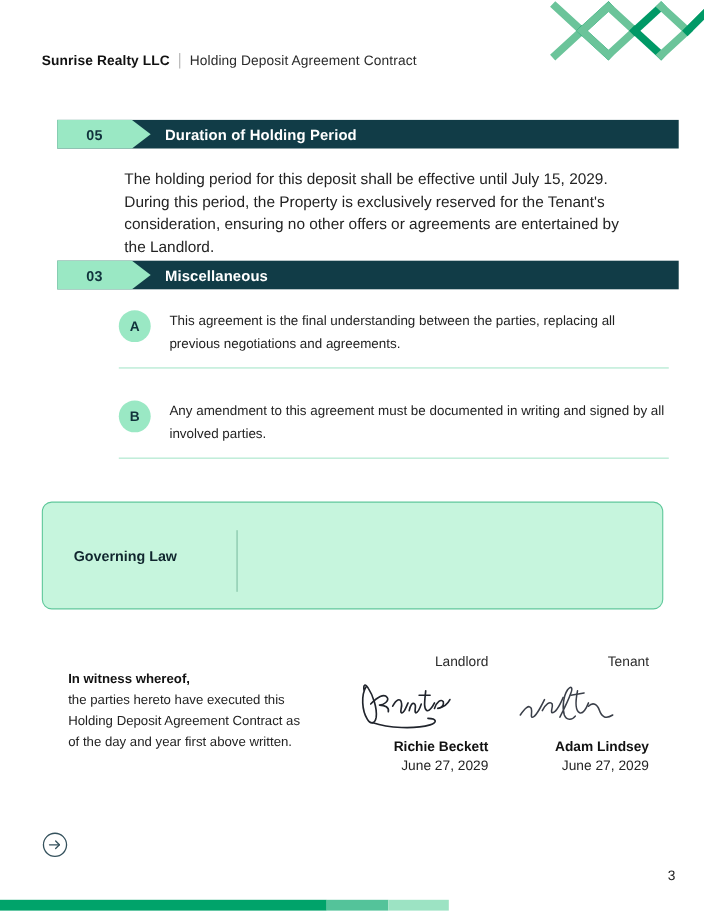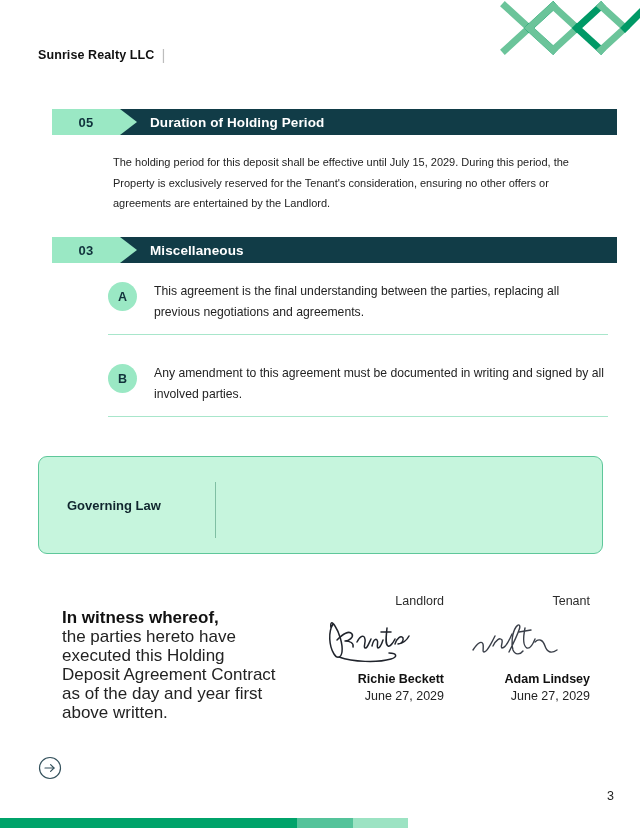--- a/index.html
+++ b/index.html
@@ -51,21 +51,21 @@
     font-weight: bold; font-size: 13px; color: #10323c; letter-spacing: .3px;
   }
   .sec .title {
     position: absolute; left: 98px; top: 0; height: 26px;
     display: flex; align-items: center;
     color: #ffffff; font-weight: bold; font-size: 13.5px; letter-spacing: .1px;
   }
 
   
   .para {
-    position: absolute; font-size: 11px; line-height: 20.5px; color: #232323;
+    position: absolute; font-size: 14px; line-height: 20.5px; color: #232323;
   }
 
   
   .item { position: absolute; left: 108px; width: 500px; }
   .badge {
     position: absolute; left: 0; top: 0; width: 29px; height: 29px;
     border-radius: 50%; background: #9ae8c4;
     display: flex; align-items: center; justify-content: center;
     font-weight: bold; font-size: 12.5px; color: #11323b;
   }
@@ -92,21 +92,21 @@
     background: #7fbfa3;
   }
   .gov .gtxt {
     position: absolute; left: 196px; top: 22px; width: 350px;
     font-size: 12.2px; line-height: 20.5px; color: #232323;
   }
 
   
   .witness {
     position: absolute; left: 62px; top: 608px; width: 220px;
-    font-size: 17px; line-height: 19px; color: #232323;
+    font-size: 12px; line-height: 19px; color: #232323;
   }
   .witness .b { font-weight: bold; color: #111; }
 
   .sigcol { position: absolute; top: 594px; width: 150px; text-align: right; }
   .sigcol.landlord { left: 294px; }
   .sigcol.tenant   { left: 440px; }
   .sigcol .role { font-size: 12.5px; color: #2b2b2b; }
   .sigcol .sigart { height: 62px; display: flex; align-items: center; justify-content: center; }
   .sigcol .name { font-size: 12.5px; font-weight: bold; color: #111; margin-top: 2px; }
   .sigcol .date { font-size: 12.5px; color: #232323; margin-top: 3px; }
@@ -132,20 +132,21 @@
 </style>
 </head>
 <body>
 
 <div class="page">
 
   <div class="doc-header">
     <div class="brandline">
       <span class="co">Sunrise Realty LLC</span>
       <span class="sep">|</span>
+      <span class="sub">Holding Deposit Agreement Contract</span>
     </div>
 
     <svg class="logo" viewBox="0 0 145 72">
       <g fill="none" stroke-width="7" stroke-linecap="square">
 
         <path d="M10 14 L34 36 L10 58" stroke="#6bc49a"></path>
         <path d="M34 36 L58 14" stroke="#6bc49a"></path>
 
         <path d="M34 36 L58 14" stroke="#009966"></path>
         <path d="M34 36 L58 58" stroke="#009966"></path>

